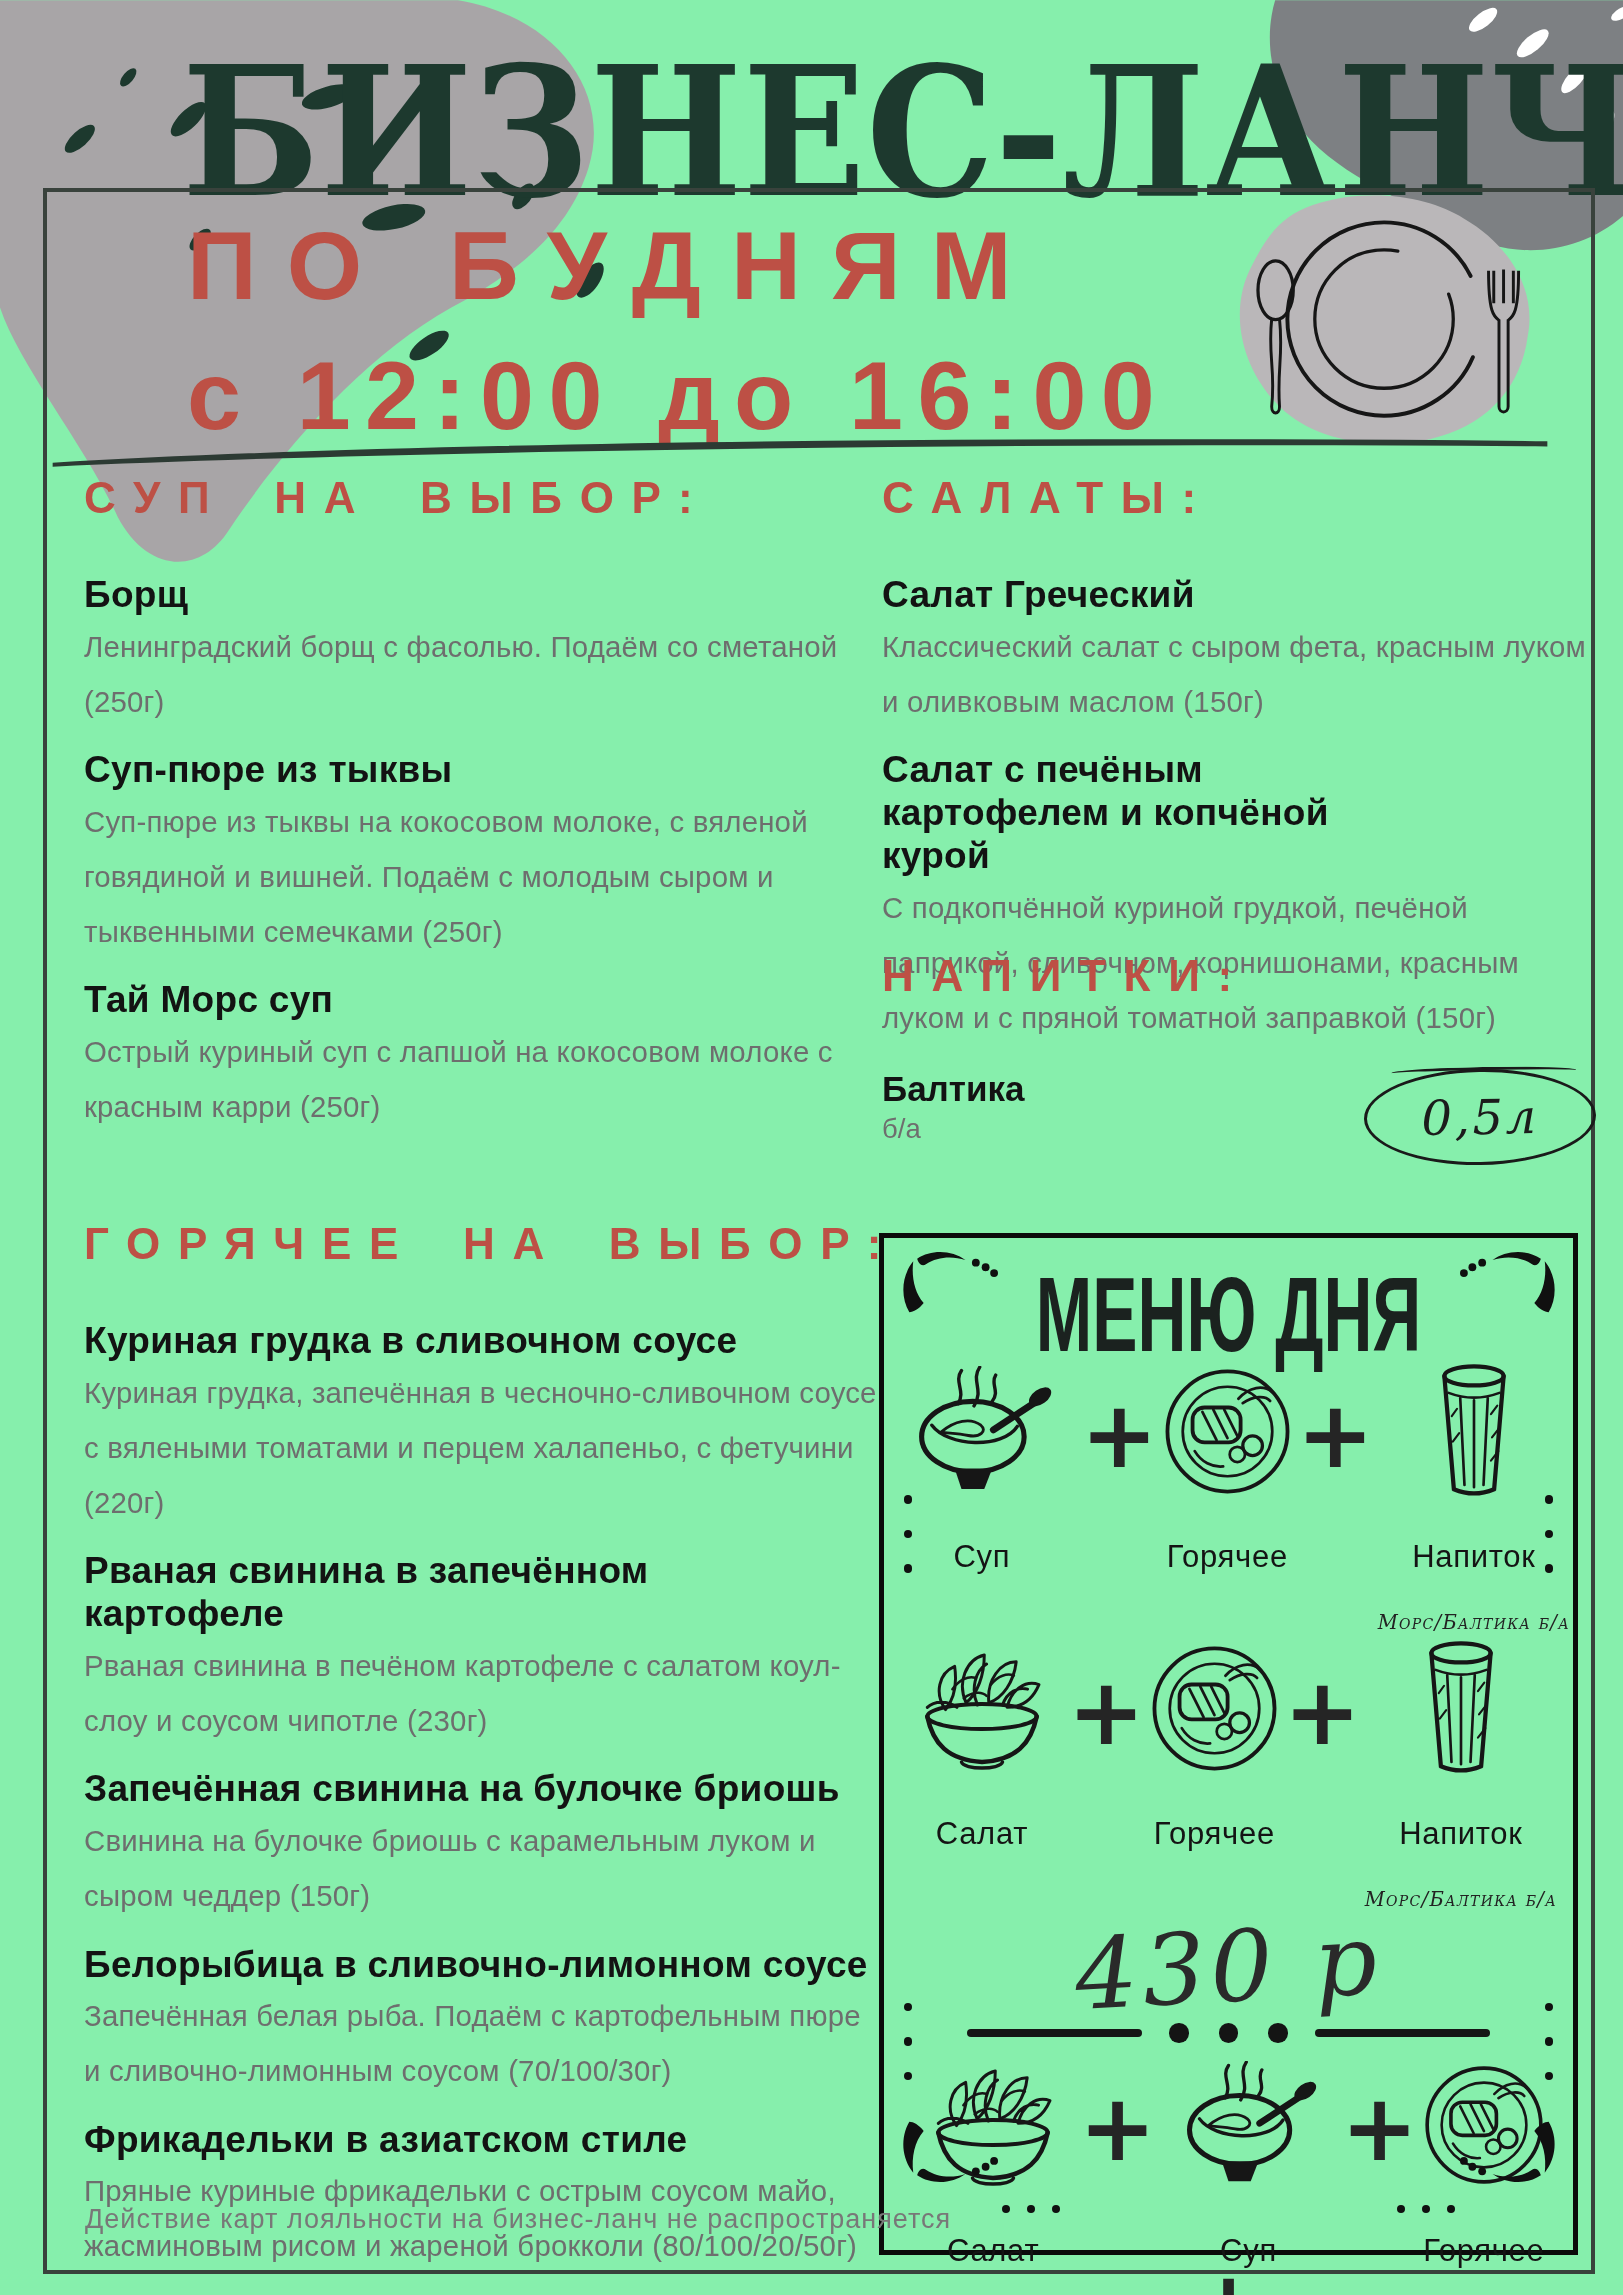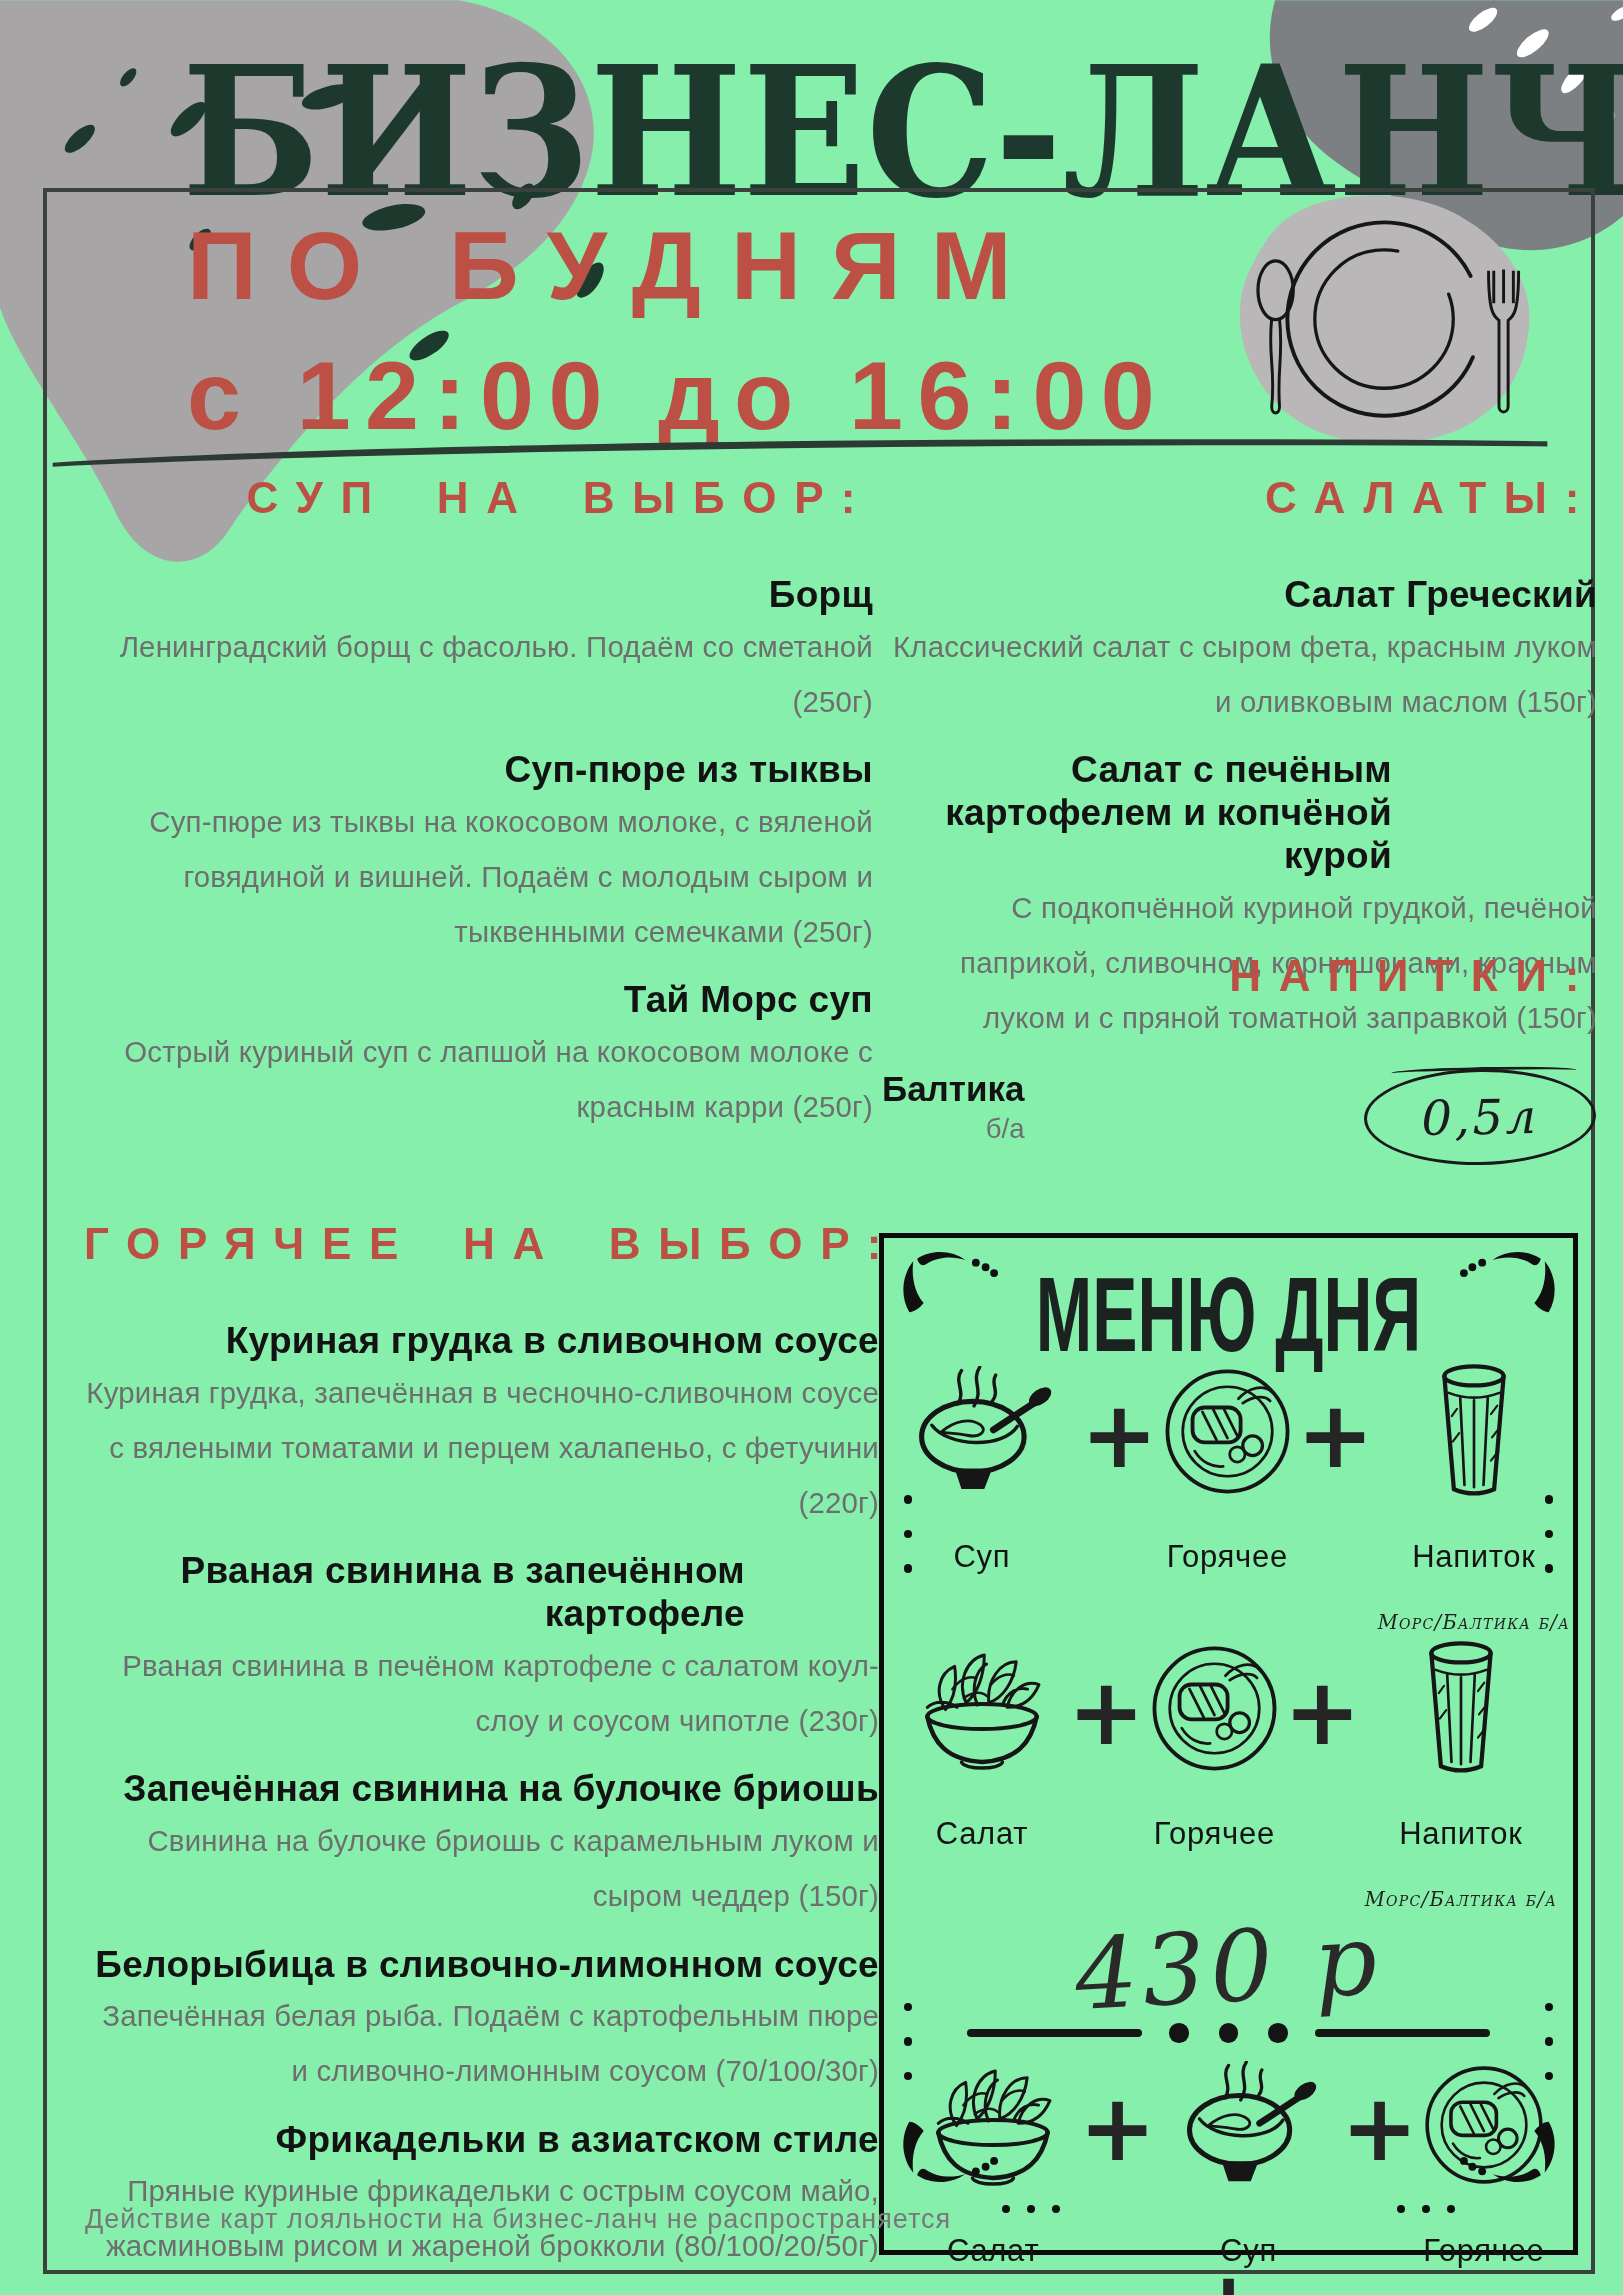--- a/index.html
+++ b/index.html
@@ -23,21 +23,21 @@
   
   .schedule{position:absolute;left:187px;top:217px;color:#bd5045;font-weight:bold;}
   .schedule .l1{font-size:97px;letter-spacing:30px;line-height:98px;white-space:nowrap;}
   .schedule .l2{font-size:97px;letter-spacing:14.4px;line-height:98px;margin-top:32px;white-space:nowrap;}
 
   .plate-illustration{position:absolute;left:1214px;top:191px;}
 
   .divider-swoosh{position:absolute;left:51px;top:434px;}
 
   
-  .sec{position:absolute;text-align:right;}
+  .sec{position:absolute;}
   .sec-soups{left:84px;top:472px;width:789px;}
   .sec-hot{left:84px;top:1218px;width:795px;}
   .sec-salads{left:882px;top:472px;width:715px;}
   .sec-drinks{left:882px;top:950px;width:715px;}
 
   h2.red-heading{margin:0;font-size:44px;font-weight:bold;color:#bd5045;
     letter-spacing:17.7px;word-spacing:17px;line-height:51px;white-space:nowrap;}
 
   .mi{margin-top:19.6px;}
   .mi:first-of-type{margin-top:50px;}

